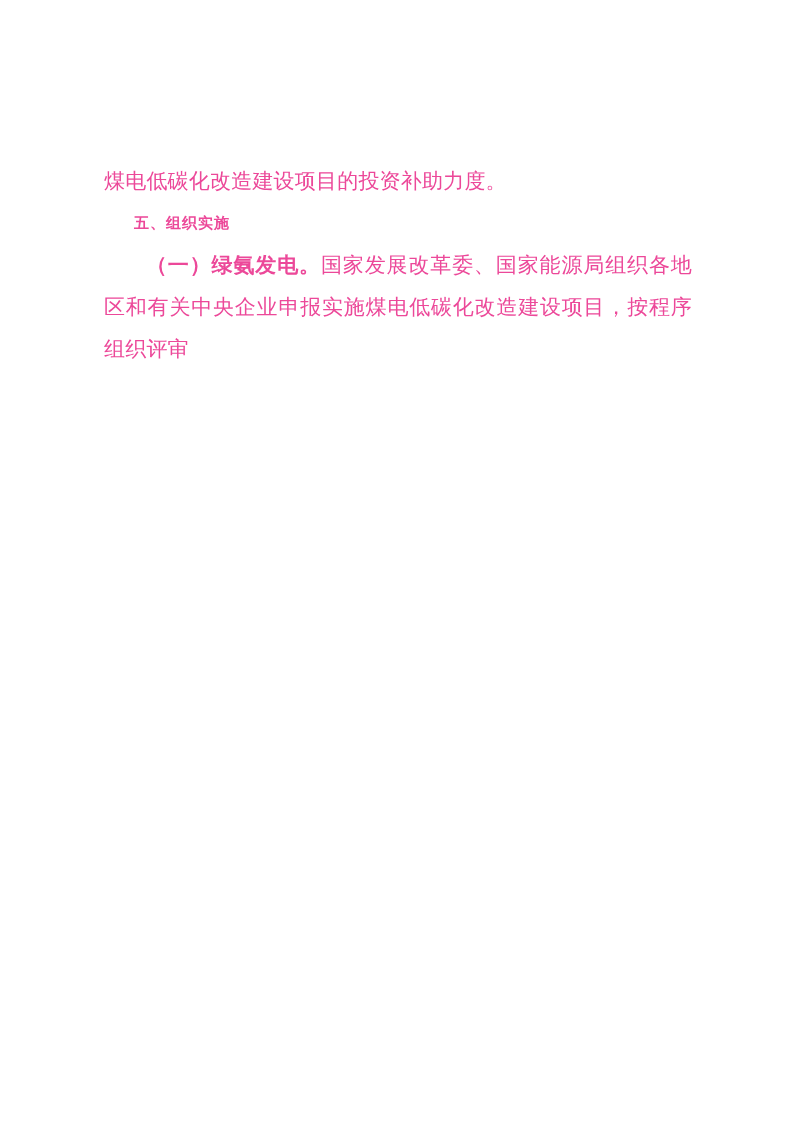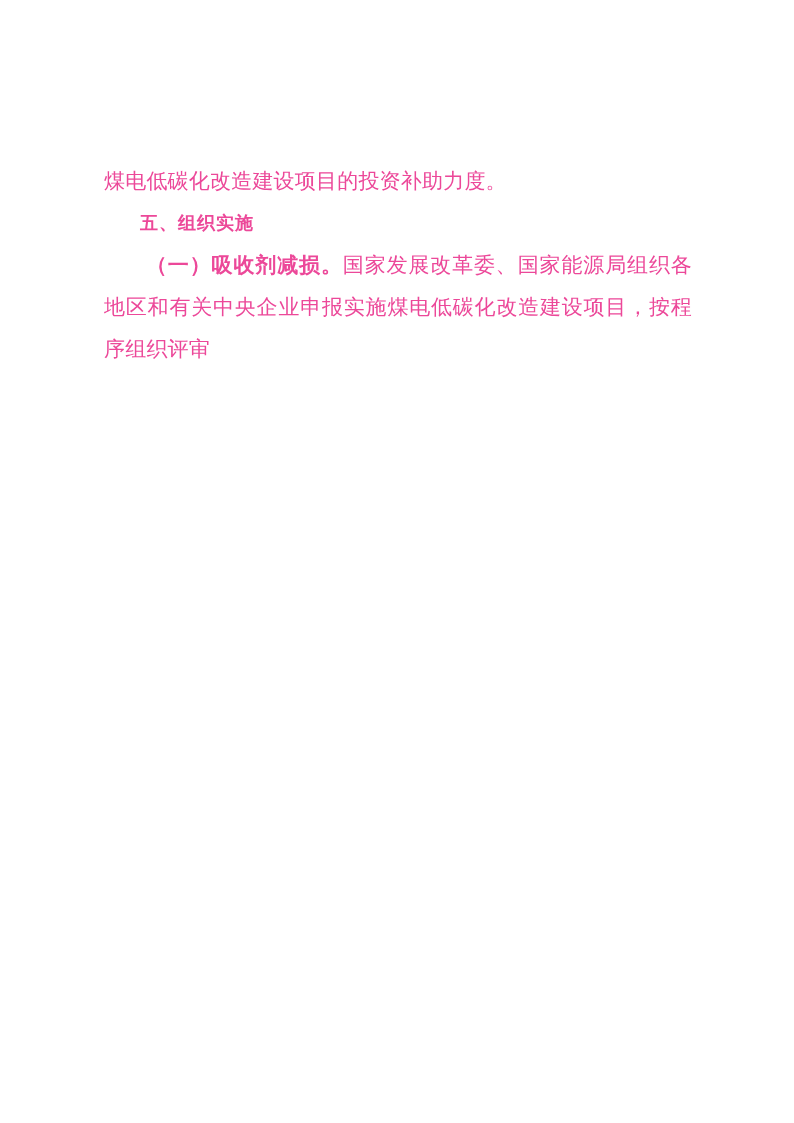--- a/index.html
+++ b/index.html
@@ -28,36 +28,36 @@
     letter-spacing: 0.2px;
   }
   .para.no-indent {
     text-indent: 0;
   }
   .lead {
     font-weight: bold;
   }
   .section-heading {
     margin: 0;
-    font-size: 18px;
+    font-size: 15px;
     line-height: 42px;
     font-weight: bold;
     text-indent: 2em;
     text-align: left;
     font-family: "Liberation Sans", "DejaVu Sans", sans-serif;
     letter-spacing: 1px;
   }
 </style>
 </head>
 <body>
 
 <div class="page">
 
   <p class="para no-indent"><span>煤电低碳化改造建设项目的投资补助力度。</span></p>
 
 
 
 
   <h2 class="section-heading">五、组织实施</h2>
 
-  <p class="para"><span class="lead">（一）吸收剂减损。</span><span>国家发展改革委、国家能源局组织各地区和有关中央企业申报实施煤电低碳化改造建设项目，按程序组织评审</span></p>
+  <p class="para"><span class="lead">（一）绿氨发电。</span><span>国家发展改革委、国家能源局组织各地区和有关中央企业申报实施煤电低碳化改造建设项目，按程序组织评审</span></p>
 
 </div>
 
 </body></html>

